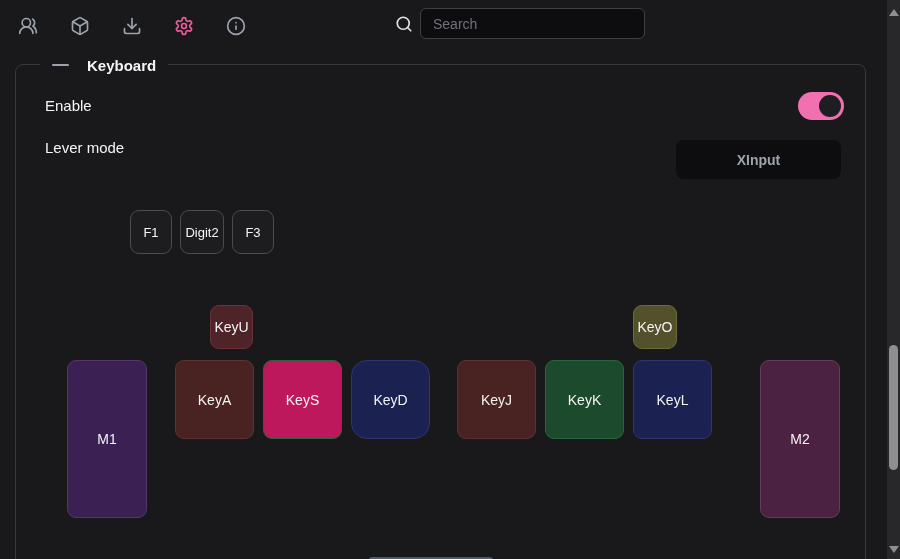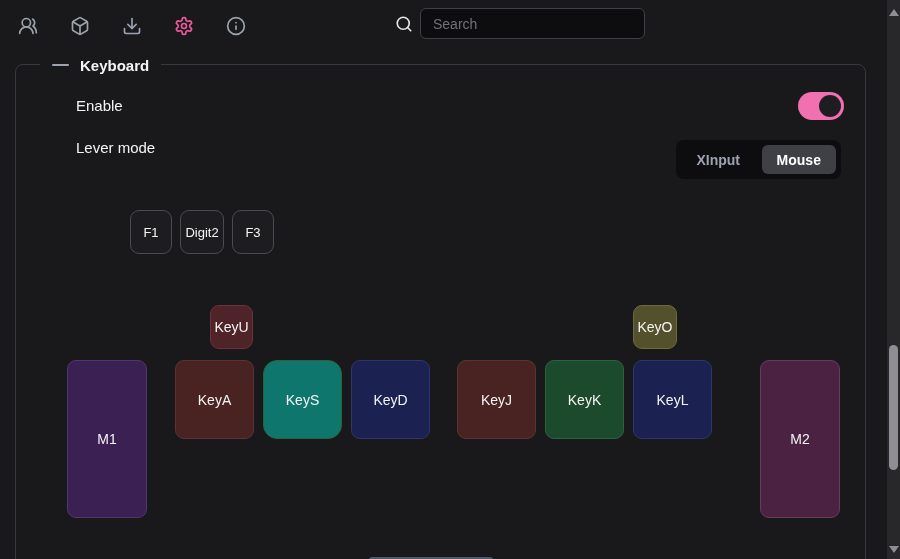--- a/index.html
+++ b/index.html
@@ -39,25 +39,25 @@
               border-right:5px solid transparent; cursor:pointer; }
   .sb-up   { top:9px;    border-bottom:7px solid #8e8e93; }
   .sb-down { bottom:6px; border-top:7px solid #8e8e93; }
   .sb-thumb { position:absolute; left:2px; top:345px; width:9px; height:125px;
               background:#8e8e93; border-radius:5px; cursor:pointer; }
 
   
   .panel { position:absolute; left:15px; top:64px; width:851px; height:530px;
            border:1px solid #38383e; border-radius:8px; }
   .legend { position:absolute; left:24px; top:-10px; height:20px; padding:0 12px;
-            background:#19191b; display:flex; align-items:center; gap:11px; }
+            background:#19191b; display:flex; align-items:center; gap:18px; }
   .legend .dash { width:17px; height:2px; background:#9ca3af; border-radius:1px; }
   .legend .legend-text { color:#f4f4f5; font-size:15px; font-weight:700; }
 
-  .label { position:absolute; color:#f4f4f5; font-size:15px;margin-left:31px; }
+  .label { position:absolute; color:#f4f4f5; font-size:15px; }
   .lbl-enable { left:29px; top:32px; }
   .lbl-lever  { left:29px; top:74px; }
 
   
   .toggle { position:absolute; left:782px; top:27px; width:46px; height:28px;
             background:#f170b0; border-radius:14px; cursor:pointer; }
   .toggle .knob { position:absolute; right:3px; top:3px; width:22px; height:22px;
                   background:#1e1e22; border-radius:50%; }
 
   
@@ -144,35 +144,34 @@
     </div>
 
     <span class="label lbl-enable">Enable</span>
     <div class="toggle">
       <div class="knob"></div>
     </div>
 
     <span class="label lbl-lever">Lever mode</span>
     <div class="segmented">
       <button class="seg">XInput</button>
-      <button class="seg selected">Mouse</button>
     </div>
 
     <button class="key fkey k-f1">F1</button>
     <button class="key fkey k-digit2">Digit2</button>
     <button class="key fkey k-f3">F3</button>
 
     <button class="key ukey k-keyu" style="background-color: rgb(78, 36, 40); border-color: rgb(107, 51, 56);">KeyU</button>
     <button class="key ukey k-keyo" style="background-color: rgb(83, 81, 44); border-color: rgb(110, 107, 58);">KeyO</button>
 
     <button class="key side k-m1" style="background-color: rgb(59, 33, 83); border-color: rgb(83, 53, 111);">M1</button>
 
     <button class="key mkey k-keya" style="background-color: rgb(72, 35, 34); border-color: rgb(95, 50, 49);">KeyA</button>
-    <button class="key mkey k-keys" style="background-color: #0f766e; border-color: rgb(42, 100, 62); border-radius: 14px;">KeyS</button>
-    <button class="key mkey k-keyd" style="background-color: rgb(27, 33, 80); border-color: rgb(45, 54, 109);">KeyD</button>
+    <button class="key mkey k-keys" style="background-color: #be185d; border-color: rgb(42, 100, 62);">KeyS</button>
+    <button class="key mkey k-keyd" style="background-color: rgb(27, 33, 80); border-color: rgb(45, 54, 109); border-radius: 16px;">KeyD</button>
     <button class="key mkey k-keyj" style="background-color: rgb(72, 35, 34); border-color: rgb(95, 50, 49);">KeyJ</button>
     <button class="key mkey k-keyk" style="background-color: rgb(27, 74, 44); border-color: rgb(42, 100, 62);">KeyK</button>
     <button class="key mkey k-keyl" style="background-color: rgb(27, 33, 80); border-color: rgb(45, 54, 109);">KeyL</button>
 
     <button class="key side k-m2" style="background-color: rgb(75, 34, 65); border-color: rgb(105, 58, 92);">M2</button>
 
     <div class="partial-key"></div>
   </section>
 
   <div class="scrollbar">

